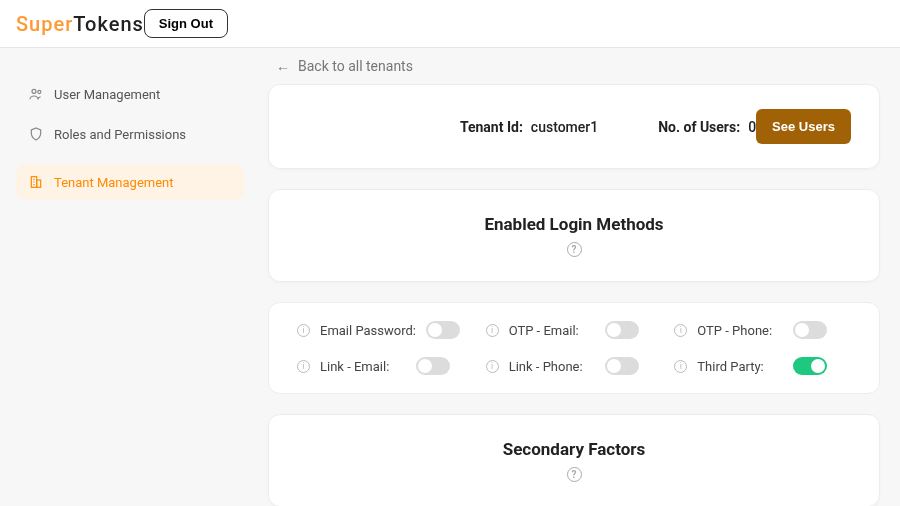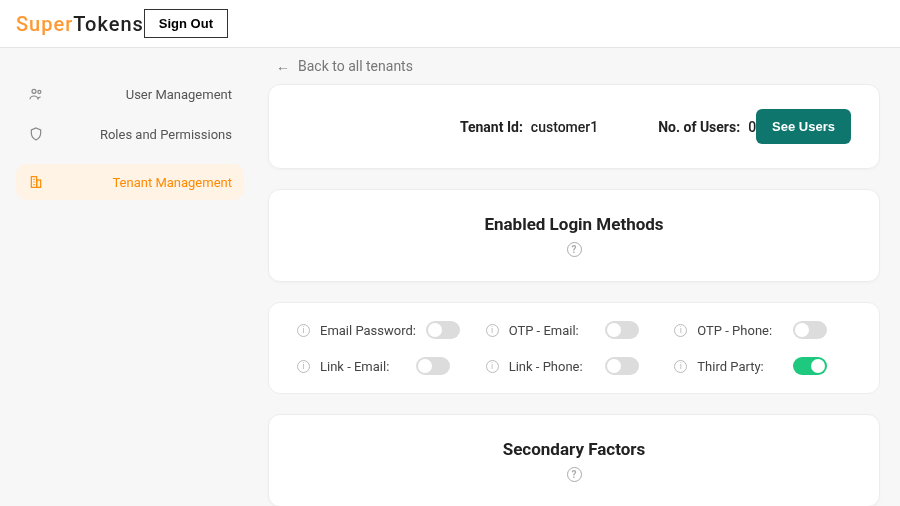--- a/index.html
+++ b/index.html
@@ -21,42 +21,41 @@
     justify-content: flex-start;
     padding: 0 16px;
   }
   .logo { font-size: 20px; font-weight: 500; letter-spacing: 1px; }
   .logo .orange { color: #ff9933; }
   .logo .dark { color: #222; }
   .signout {
     border: 1px solid #333;
     background: #fff;
     padding: 6px 14px;
-    border-radius: 0;
+    border-radius: 8px;
     font-size: 13px;
     font-weight: 600;
     cursor: pointer;
   }
   .layout { display: flex; height: calc(506px - 48px); }
   .sidebar {
     width: 260px;
     padding: 28px 16px;
     background: #f7f7f7;
   }
   .side-item {
     display: flex;
     align-items: center;
     gap: 10px;
     padding: 10px 12px;
     border-radius: 10px;
     font-size: 13px;
     color: #555;
     cursor: pointer;
     margin-bottom: 4px;
-    justify-content: space-between;
   }
   .side-item.active {
     background: #fff3e6;
     color: #ff8a00;
     margin-top: 12px;
   }
   .side-item .ico { width: 16px; height: 16px; display: flex; align-items: center; justify-content: center; }
   .main {
     flex: 1;
     padding: 10px 20px 20px 8px;
@@ -78,21 +77,21 @@
     box-shadow: 0 1px 3px rgba(0,0,0,0.03);
     padding: 24px 28px;
     margin-bottom: 20px;
   }
   .tenant-row { display: flex; align-items: center; justify-content: flex-end; }
   .tenant-left { display: flex; align-items: center; gap: 60px; }
   .field { display: flex; align-items: center; gap: 8px; }
   .field .lab { font-weight: 700; color: #222; }
   .field .val { font-weight: 500; color: #222; }
   .see-users {
-    background: #0f766e;
+    background: #a16207;
     color: #fff;
     border: none;
     padding: 10px 16px;
     border-radius: 6px;
     font-size: 13px;
     font-weight: 600;
     cursor: pointer;
   }
   .section-title {
     font-size: 17px;

